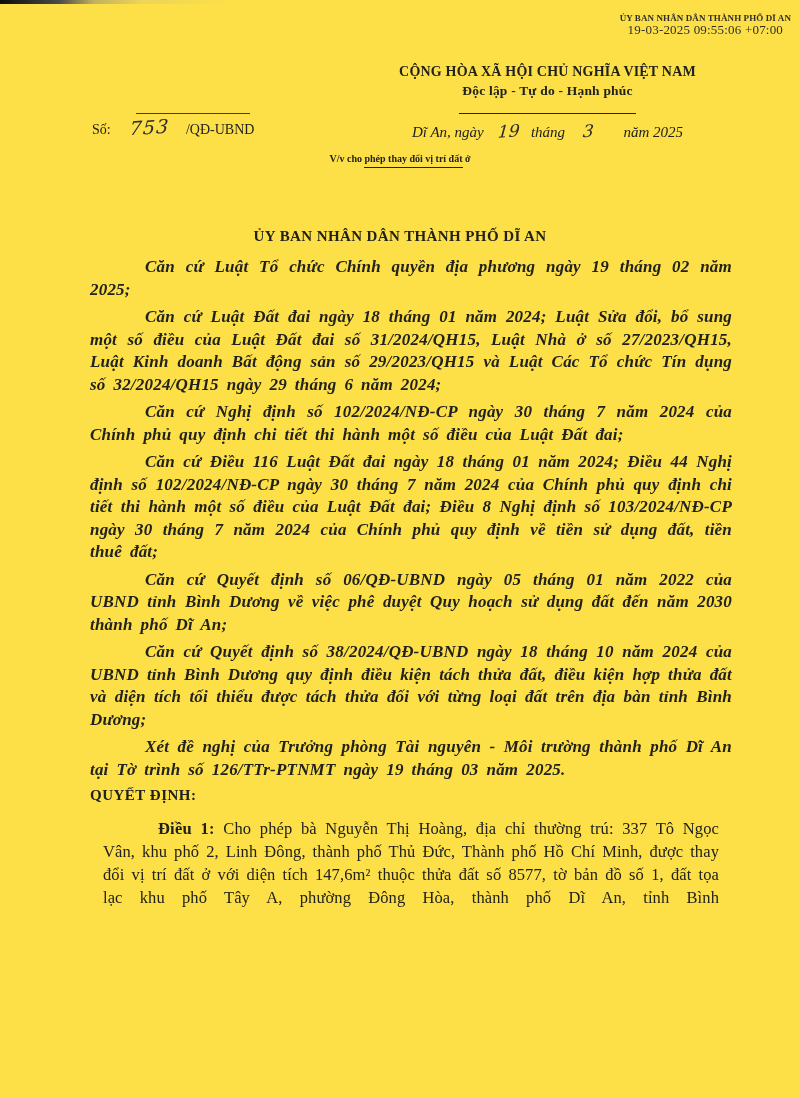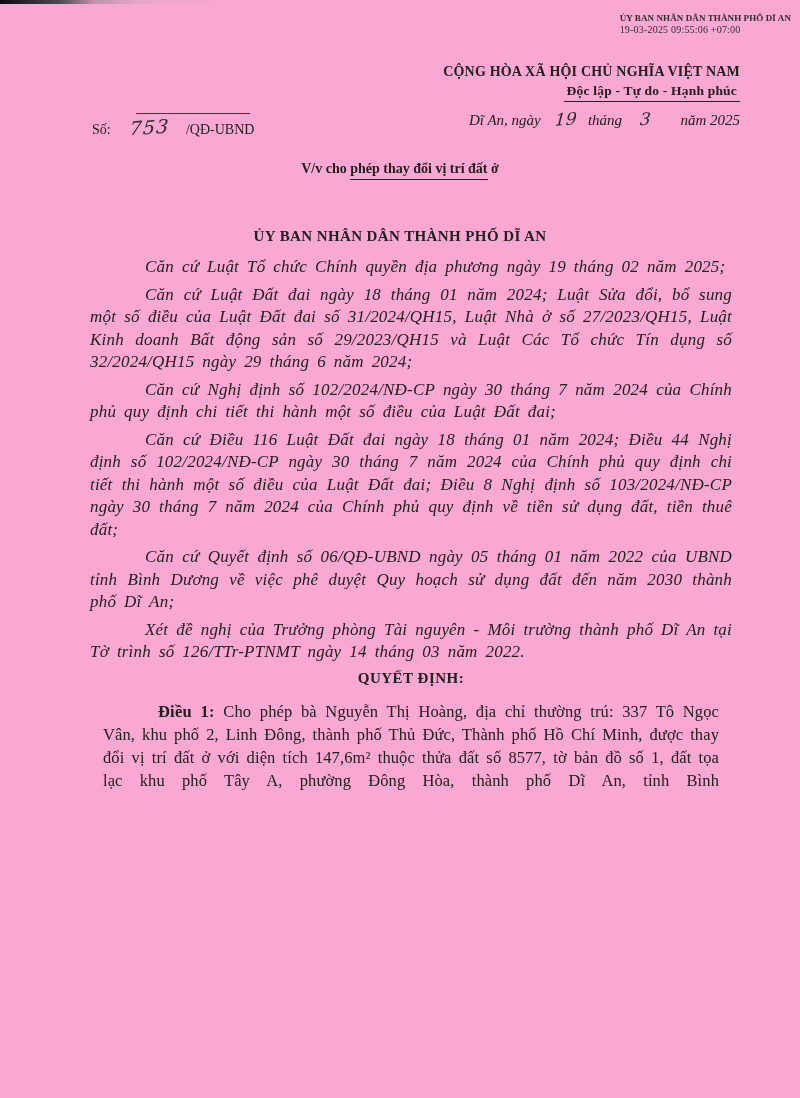--- a/index.html
+++ b/index.html
@@ -1,39 +1,39 @@
 <!DOCTYPE html>
 <html><head>
 <meta charset="utf-8">
 <style>
   html, body { margin: 0; padding: 0; background: #ffffff; }
   .page {
     position: relative;
     width: 800px;
     height: 1098px;
-    background: #f9a8d4;
+    background: #fde047;
     font-family: "Liberation Serif", serif;
     color: #21211e;
     overflow: hidden;
   }
 
   
   .top-streak {
     position: absolute; top: 0; left: 0;
     width: 235px; height: 4px;
     background: linear-gradient(to right, #0c0c0c 0%, #4a4a4a 25%, rgba(120,120,120,.45) 40%, rgba(160,160,160,.18) 60%, rgba(160,160,160,0) 100%);
   }
 
   
   .scan-header {
     position: absolute; top: 13px; right: 9px;
     text-align: left; color: #2e2e2c; line-height: 11px;
   }
   .scan-header .l1 { font-weight: bold; font-size: 9px; letter-spacing: 0.1px; }
-  .scan-header .l2 { font-size: 10px; letter-spacing: 0.2px; }
+  .scan-header .l2 { font-size: 13px; letter-spacing: 0.2px; text-align: center; }
 
   
   .agency-block {
     position: absolute; left: 86px; top: 67px; width: 195px;
     text-align: center; font-weight: bold; font-size: 14px; line-height: 20px;
     letter-spacing: 0.2px;
   }
   .doc-number {
     position: absolute; left: 92px; top: 116px;
     font-size: 14px; white-space: nowrap;
@@ -48,59 +48,60 @@
     font-style: italic;
     transform: skewX(-8deg) rotate(-4deg);
     color: #2c2c2a;
   }
   .doc-number .handwrit { font-size: 19px; margin-left: 16px; letter-spacing: 1px; }
   .doc-number .suffix { margin-left: 13px; }
 
   
   .national-block {
     position: absolute; left: 355px; top: 64px; width: 385px;
-    text-align: right;
+    text-align: center;
   }
   .national-block .nb1 { font-weight: bold; font-size: 14px; letter-spacing: 0.2px; }
   .national-block .nb2 {
     display: inline-block; font-weight: bold; font-size: 13.5px;
-    border-bottom: 1.6px solid #222220; padding: 0 3px 2px; margin-top: 3px;
+    border-bottom: 1.6px solid #222220; padding: 0 3px 14px; margin-top: 3px;
     letter-spacing: 0.2px;
   }
   .dateline { margin-top: 7px; font-style: italic; font-size: 15px; white-space: nowrap; }
   .dateline .handwrit { font-size: 17px; }
   .dateline .d1 { margin: 0 8px 0 10px; }
   .dateline .d2 { margin: 0 12px 0 14px; }
   .dateline .tail { margin-left: 14px; }
 
   
   .title-block { position: absolute; top: 152px; left: 80px; width: 640px; text-align: center; }
   .title-main { font-weight: bold; font-size: 16px; letter-spacing: 0.8px; }
-  .title-sub  { margin-top: 9px; font-weight: bold; font-size: 14px; }
+  .title-sub  { margin-top: 1px; font-weight: bold; font-size: 10px; }
   .title-sub .underlined { border-bottom: 1.6px solid #222220; padding-bottom: 3px; }
 
   .issuer-heading {
     position: absolute; top: 228px; left: 80px; width: 640px;
     text-align: center; font-weight: bold; font-size: 15px; letter-spacing: 0.4px;
   }
 
   
   .body-text { position: absolute; top: 256px; left: 90px; width: 642px; }
   .recital {
     font-style: italic;
     font-size: 17px;
     line-height: 22.5px;
     letter-spacing: 0.2px;
     word-spacing: 3.5px;
     text-align: justify;
     text-indent: 55px;
     margin: 0 0 5px 0;
+    font-weight: bold;
   }
   .decision-heading {
-    text-align: center; font-weight: bold; font-size: 15px;
+    text-align: left; font-weight: bold; font-size: 15px;
     letter-spacing: 0.5px; margin: 6px 0 8px 0;
   }
   .article {
     font-size: 16.5px;
     line-height: 23px;
     letter-spacing: 0.1px;
     word-spacing: 2px;
     text-align: justify;
     text-align-last: justify;
     text-indent: 55px;
@@ -153,20 +154,21 @@
   </div>
 
   <div class="issuer-heading">ỦY BAN NHÂN DÂN THÀNH PHỐ DĨ AN</div>
 
   <div class="body-text">
     <p class="recital">Căn cứ Luật Tổ chức Chính quyền địa phương ngày 19 tháng 02 năm 2025;</p>
     <p class="recital">Căn cứ Luật Đất đai ngày 18 tháng 01 năm 2024; Luật Sửa đổi, bổ sung một số điều của Luật Đất đai số 31/2024/QH15, Luật Nhà ở số 27/2023/QH15, Luật Kinh doanh Bất động sản số 29/2023/QH15 và Luật Các Tổ chức Tín dụng số 32/2024/QH15 ngày 29 tháng 6 năm 2024;</p>
     <p class="recital">Căn cứ Nghị định số 102/2024/NĐ-CP ngày 30 tháng 7 năm 2024 của Chính phủ quy định chi tiết thi hành một số điều của Luật Đất đai;</p>
     <p class="recital">Căn cứ Điều 116 Luật Đất đai ngày 18 tháng 01 năm 2024; Điều 44 Nghị định số 102/2024/NĐ-CP ngày 30 tháng 7 năm 2024 của Chính phủ quy định chi tiết thi hành một số điều của Luật Đất đai; Điều 8 Nghị định số 103/2024/NĐ-CP ngày 30 tháng 7 năm 2024 của Chính phủ quy định về tiền sử dụng đất, tiền thuê đất;</p>
     <p class="recital">Căn cứ Quyết định số 06/QĐ-UBND ngày 05 tháng 01 năm 2022 của UBND tỉnh Bình Dương về việc phê duyệt Quy hoạch sử dụng đất đến năm 2030 thành phố Dĩ An;</p>
-    <p class="recital">Xét đề nghị của Trưởng phòng Tài nguyên - Môi trường thành phố Dĩ An tại Tờ trình số 126/TTr-PTNMT ngày 14 tháng 03 năm 2022.</p>
+    <p class="recital">Căn cứ Quyết định số 38/2024/QĐ-UBND ngày 18 tháng 10 năm 2024 của UBND tỉnh Bình Dương quy định điều kiện tách thửa đất, điều kiện hợp thửa đất và diện tích tối thiểu được tách thửa đối với từng loại đất trên địa bàn tỉnh Bình Dương;</p>
+    <p class="recital">Xét đề nghị của Trưởng phòng Tài nguyên - Môi trường thành phố Dĩ An tại Tờ trình số 126/TTr-PTNMT ngày 19 tháng 03 năm 2025.</p>
 
     <div class="decision-heading">QUYẾT ĐỊNH:</div>
 
     <p class="article"><b>Điều 1:</b> <span>Cho phép bà Nguyễn Thị Hoàng, địa chỉ thường trú: 337 Tô Ngọc Vân, khu phố 2, Linh Đông, thành phố Thủ Đức, Thành phố Hồ Chí Minh, được thay đổi vị trí đất ở với diện tích 147,6m² thuộc thửa đất số 8577, tờ bản đồ số 1, đất tọa lạc khu phố Tây A, phường Đông Hòa, thành phố Dĩ An, tỉnh Bình</span></p>
   </div>
 
 </div>
 
 </body></html>

